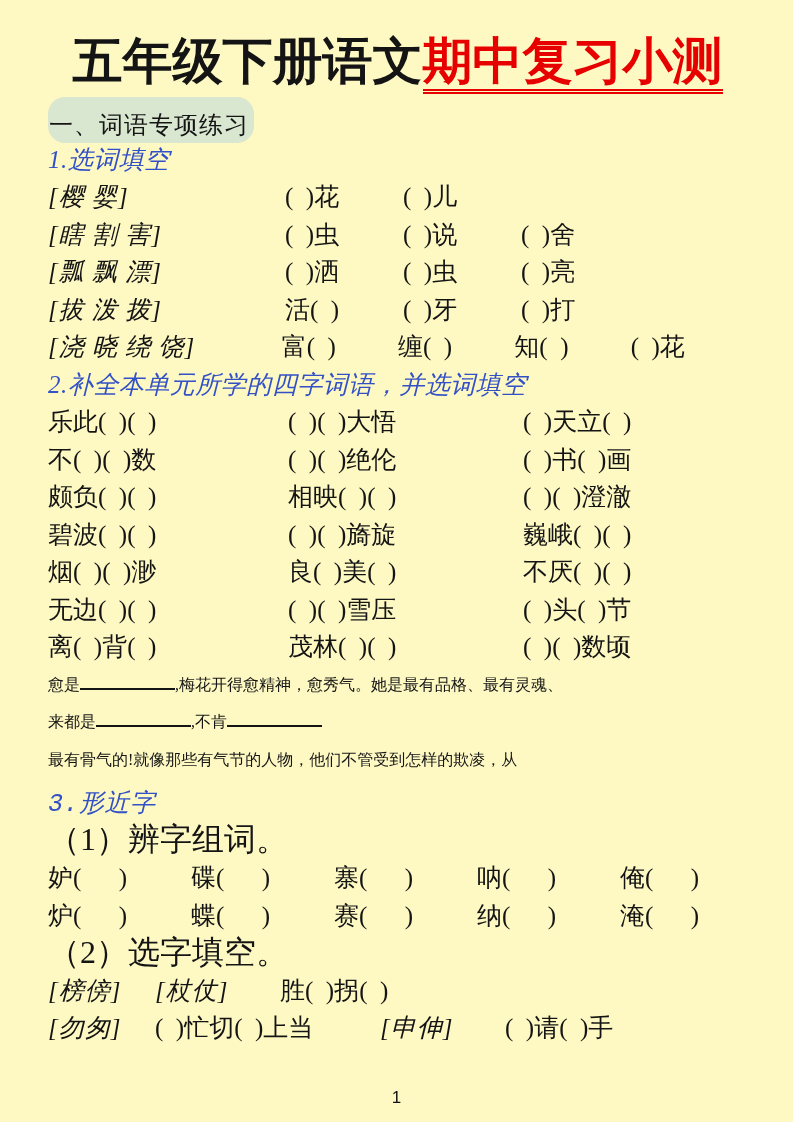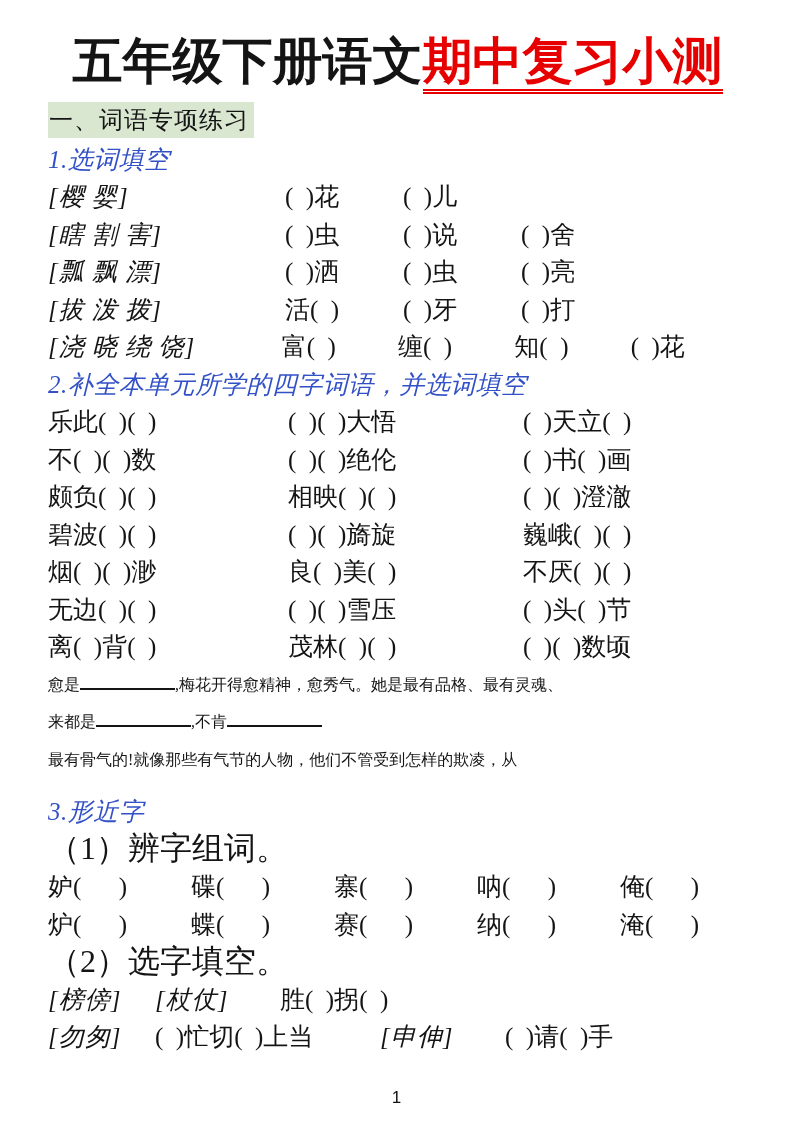--- a/index.html
+++ b/index.html
@@ -1,35 +1,35 @@
 <!DOCTYPE html>
 <html><head>
 <meta charset="utf-8">
 <style>
   html,body{margin:0;padding:0;background:#e9e9e9;}
   .page{
-    width:793px;height:1122px;background:#ffffff;position:relative;
+    width:793px;height:1122px;background:#fef9c3;position:relative;
     margin:0 auto;overflow:hidden;color:#141414;
     font-family:"Liberation Serif","DejaVu Serif",serif;
   }
   .content{padding:26px 46px 0 48px;}
   .doc-title{
     text-align:center;font-size:50px;font-weight:bold;
     line-height:1.25;margin:4px 0 12px 0;white-space:nowrap;
   }
   .title-red{
     color:#e60000;border-bottom:5px double #e60000;padding-bottom:0px;
   }
   .line{
     display:flex;align-items:center;height:37.5px;font-size:25px;
   }
   .line span{white-space:pre;}
   .green-head-wrap{height:31px;display:flex;align-items:center;margin-bottom:5px;}
   .green-head{
-    background:#d9e6d0;font-size:24px;padding:2px 5px 2px 1px;letter-spacing:1px;
+    background:#d9e6d0;font-size:24px;padding:12px 5px 2px 1px;letter-spacing:1px;border-radius:17px;
   }
   .blue-head{
     color:#3351c7;font-style:italic;font-size:25px;letter-spacing:0.5px;
   }
   .bracket{font-style:italic;letter-spacing:1px;}
   .q1-label{width:237px;font-style:italic;}
   .q1-cell{width:118px;}
   .q2-c1{width:240px;}
   .q2-c2{width:235px;}
   .p1-cell{width:143px;}
@@ -135,21 +135,21 @@
     <div class="line">
       <span class="q2-c1">离(  )背(  )</span>
       <span class="q2-c2">茂林(  )(  )</span>
       <span>(  )(  )数顷</span>
     </div>
 
     <div class="para"><span>愈是</span><span class="blank"></span><span>,梅花开得愈精神，愈秀气。她是最有品格、最有灵魂、</span></div>
     <div class="para"><span>来都是</span><span class="blank"></span><span>,不肯</span><span class="blank"></span></div>
     <div class="para"><span>最有骨气的!就像那些有气节的人物，他们不管受到怎样的欺凌，从</span></div>
 
-    <div class="line" style="margin-top:15px;">
+    <div class="line" style="margin-top:6px;font-family:Liberation Mono, monospace;">
       <span class="blue-head">3.形近字</span>
     </div>
 
     <div class="line">
       <span class="part-head">（1）辨字组词。</span>
     </div>
 
     <div class="line">
       <span class="p1-cell">妒(      )</span>
       <span class="p1-cell">碟(      )</span>

